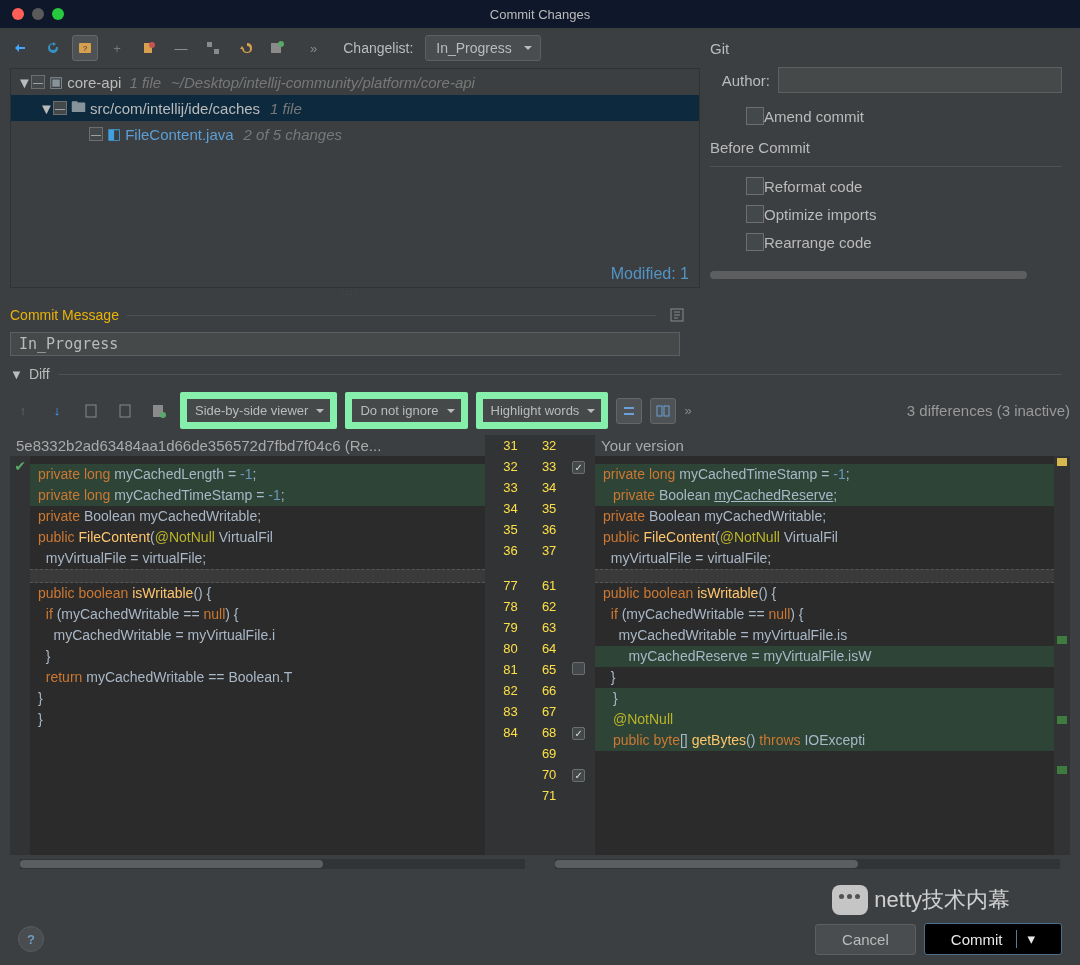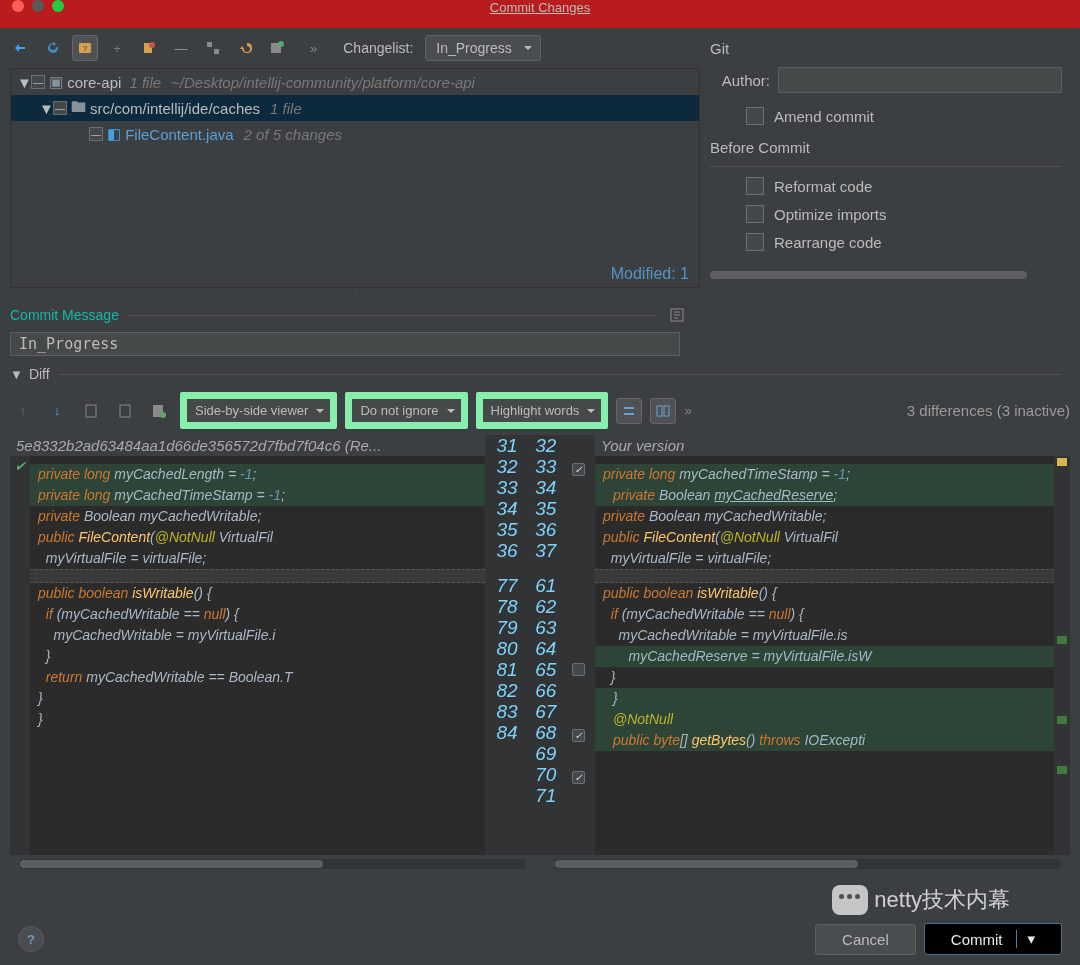--- a/index.html
+++ b/index.html
@@ -1,17 +1,17 @@
 <!DOCTYPE html>
 <html><head>
 <meta charset="utf-8">
 <style>
 * { margin: 0; padding: 0; box-sizing: border-box; font-family: -apple-system, "Helvetica Neue", Arial, sans-serif; }
 body { background: #3c3f41; color: #bbbbbb; font-size: 13px; width: 1080px; height: 965px; overflow: hidden; }
-.titlebar { height: 28px; background: #b91c1c; display: flex; justify-content: center; position: relative; text-decoration: underline; }
+.titlebar { height: 28px; background: #0f172a; display: flex; align-items: center; justify-content: center; position: relative; }
 .traffic-lights { position: absolute; left: 12px; display: flex; gap: 8px; }
 .tl { width: 12px; height: 12px; border-radius: 50%; }
 .tl.close { background: #ff5f56; }
 .tl.min { background: #5a5a5a; }
 .tl.max { background: #27c93f; }
 .titlebar-title { color: #bbb; font-size: 13px; }
 .upper { display: flex; }
 .left-col { flex: 1; min-width: 0; }
 .right-col { width: 380px; padding: 12px 18px 0 10px; }
 .toolbar { height: 40px; display: flex; align-items: center; padding: 0 8px; gap: 6px; }
@@ -28,57 +28,57 @@
 .chk { width: 14px; height: 14px; border: 1px solid #6e6e6e; background: #43494a; display: flex; align-items: center; justify-content: center; font-size: 10px; color: #bbb; }
 .fld-icon { color: #87939a; }
 .pkg-icon { color: #87939a; }
 .java-icon { color: #40a0e0; }
 .tree-name { color: #bbb; }
 .tree-name.link { color: #5c9fd6; }
 .tree-dim { color: #787878; font-style: italic; }
 .tree-footer { position: absolute; bottom: 4px; right: 10px; color: #5294c4; font-size: 16px; }
 .grip { height: 10px; text-align: center; color: #555; font-size: 8px; letter-spacing: 2px; }
 .commit-msg-row { display: flex; align-items: center; padding: 4px 10px; }
-.commit-msg-row .label { color: #14b8a6; font-size: 14px; }
+.commit-msg-row .label { color: #eab308; font-size: 14px; }
 .commit-msg-row .hr { flex: 1; border-top: 1px solid #515151; margin: 0 8px; }
 .commit-input { margin: 0 0 0 10px; background: #45494a; border: 1px solid #5e6060; color: #bbb; padding: 4px 8px; font-size: 15px; height: 24px; width: 670px; font-family: monospace; }
 .section-hdr { color: #bbb; font-size: 15px; margin-bottom: 10px; }
 .field-row { display: flex; align-items: center; margin-bottom: 14px; }
 .field-lbl { color: #bbb; font-size: 15px; margin-right: 8px; width: 60px; text-align: right; }
 .text-input { flex: 1; background: #45494a; border: 1px solid #5e6060; height: 26px; color: #bbb; padding: 0 6px; }
-.chk-row { display: flex; align-items: center; margin-bottom: 10px; margin-left: 36px; gap: 10px; font-size: 15px; color: #bbb; }
+.chk-row { display: flex; align-items: center; margin-bottom: 10px; margin-left: 36px; font-size: 15px; color: #bbb; }
 .chk-row .chk { width: 18px; height: 18px; }
 .sect-line { border-top: 1px solid #515151; margin: 10px 0; }
 .scrollthumb { height: 8px; background: #5c5e5f; border-radius: 4px; margin-top: 20px; width: 90%; }
 .diff-header-row { display: flex; align-items: center; padding: 4px 10px; margin-top: 6px; }
 .diff-header-row .arrow2 { color: #bbb; margin-right: 6px; }
 .diff-header-row .label { color: #bbb; font-size: 14px; }
 .diff-header-row .hr { flex: 1; border-top: 1px solid #515151; margin: 0 8px; }
 .diff-toolbar { display: flex; align-items: center; padding: 6px 10px; gap: 8px; }
 .small-dd { background: #45494a; border: 7px solid #86efac; color: #bbb; padding: 4px 22px 4px 8px; border-radius: 2px; position: relative; font-size: 13px; }
 .small-dd::after { content: ""; position: absolute; right: 6px; top: 50%; margin-top: -2px; border: 4px solid transparent; border-top-color: #bbb; }
 .diff-info { color: #9a9a9a; font-size: 15px; margin-left: auto; }
-.diff-panes { display: flex; height: 420px; margin: 0 10px; font-family: Menlo, Consolas, monospace; font-size: 14px; font-style: italic; }
+.diff-panes { display: flex; height: 420px; margin: 0 10px; font-family: Menlo, Consolas, monospace; font-size: 14px; }
 .pane { flex: 1; display: flex; flex-direction: column; min-width: 0; }
 .pane-title { color: #aaa; padding: 2px 6px; font-size: 15px; background: #3c3f41; }
 .code-area { background: #2b2b2b; flex: 1; overflow: hidden; position: relative; display: flex; }
 .gutter-main { width: 20px; background: #313335; }
 .code-body { flex: 1; overflow: hidden; margin-top: 8px; }
 .cline { white-space: pre; line-height: 21px; padding-left: 8px; color: #a9b7c6; }
 .cline.mod { background: #2d4436; }
 .cline.add { background: #2d4436; padding-left: 18px; }
 .cline.fold { background: #3a3a3a; border-top: 1px dashed #555; border-bottom: 1px dashed #555; height: 14px; }
 .kw { color: #cc7832; }
 .ty { color: #a9b7c6; }
 .fn { color: #ffc66d; }
 .num { color: #6897bb; }
 .ann { color: #bbb529; }
 .und { text-decoration: underline; }
 .mid-gutters { width: 110px; background: #313335; display: flex; }
-.gut-col { flex: 1; text-align: right; color: #7dd3fc; font-size: 19px; line-height: 21px; padding-right: 6px; }
+.gut-col { flex: 1; text-align: right; color: #fde047; font-size: 13px; line-height: 21px; padding-right: 6px; }
 .gut-col.chk-col { text-align: center; padding: 0; }
 .gline { height: 21px; }
 .gline.fold { height: 14px; }
 .tiny-chk { display: inline-block; width: 13px; height: 13px; border: 1px solid #6e6e6e; border-radius: 2px; background: #43494a; font-size: 10px; line-height: 11px; color: #ddd; text-align: center; margin-top: 3px; }
 .tiny-chk.on::before { content: "✓"; }
 .right-stripe { width: 16px; background: #313335; position: relative; }
 .marker { position: absolute; left: 3px; width: 10px; height: 8px; }
 .marker.y { background: #d6b84f; }
 .marker.g { background: #3f7a3f; }
 .hscroll { height: 10px; background: #313335; margin: 2px 10px 0 10px; position: relative; }

